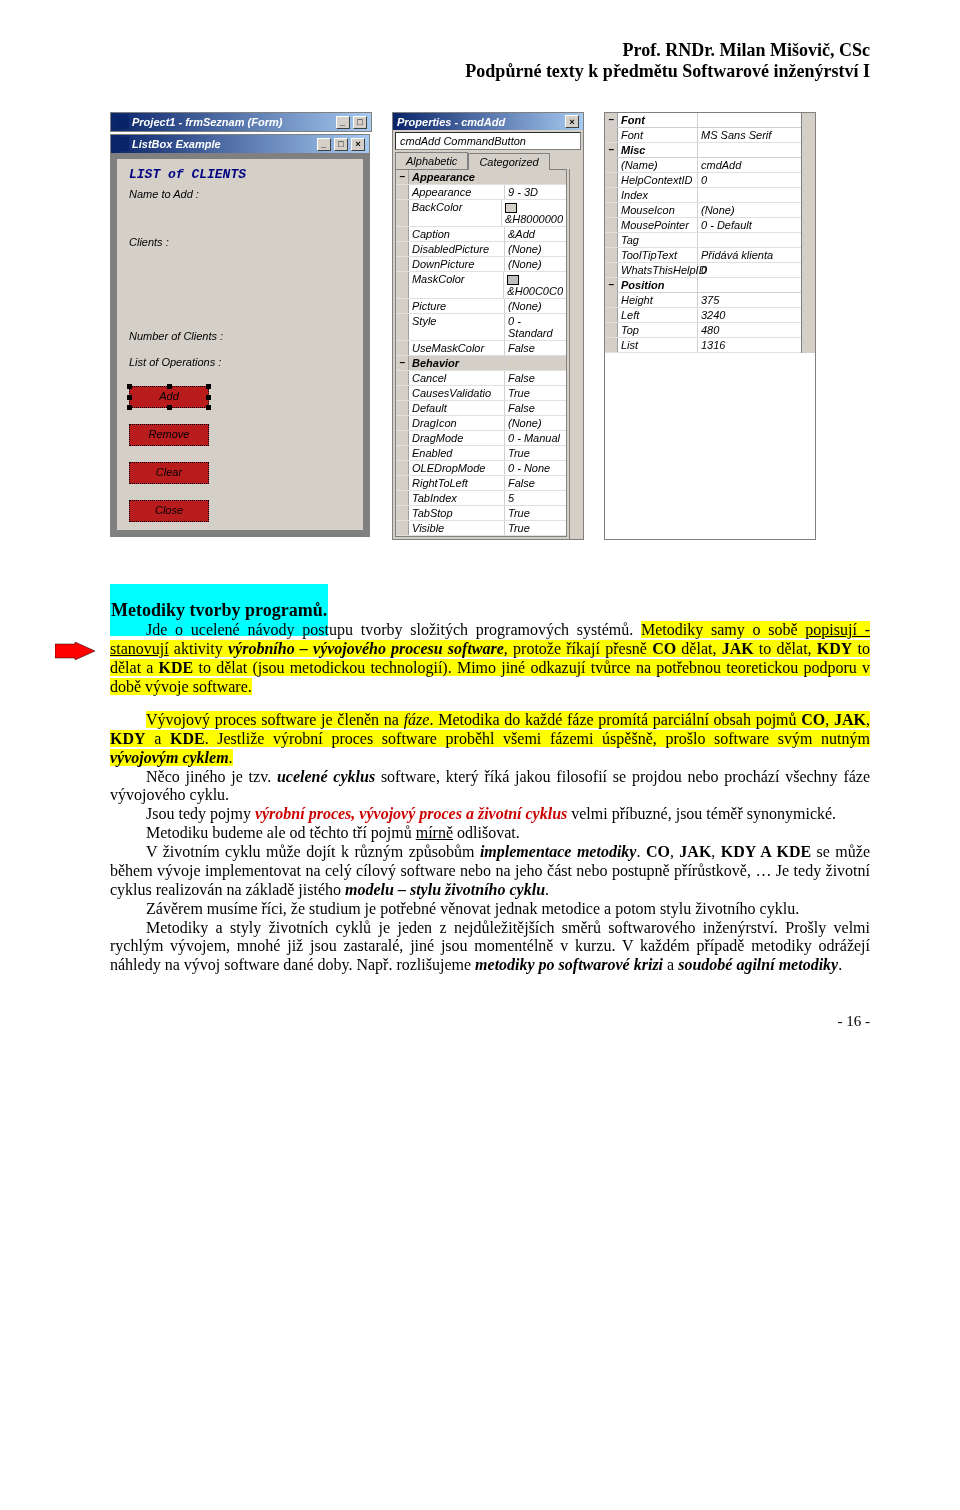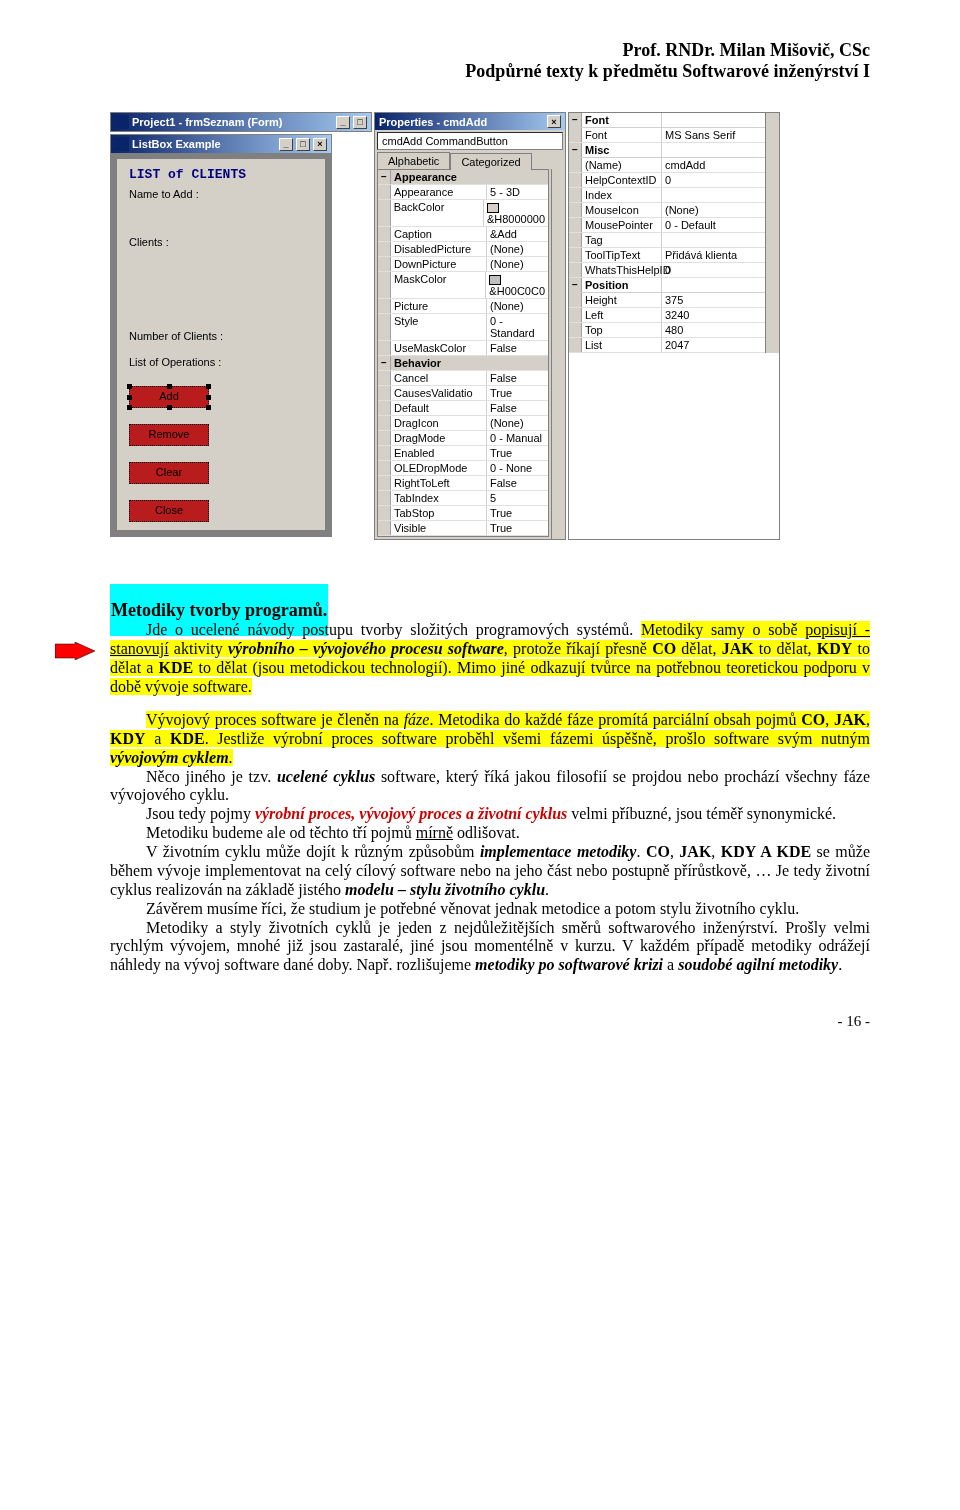--- a/index.html
+++ b/index.html
@@ -6,21 +6,21 @@
 body {
   font-family: "Times New Roman", Times, serif;
   width: 960px;
   background: #fff;
   color: #000;
   font-size: 16px;
 }
 .page { padding: 40px 90px 30px 110px; position: relative; }
 .header { text-align: right; margin-bottom: 30px; }
 .header-line { font-weight: bold; font-size: 18px; }
-.screenshots { display: flex; gap: 2px; margin-bottom: 60px; }
+.screenshots { display: flex; gap: 20px; margin-bottom: 60px; font-style: italic; }
 .win {
   background: #d4d0c8;
   border: 1px solid #808080;
   font-family: Tahoma, Arial, sans-serif;
   font-size: 11px;
 }
 .titlebar {
   background: linear-gradient(to right, #0a246a, #a6caf0);
   color: #fff;
   padding: 2px 4px;
@@ -142,21 +142,21 @@
     <div style="display:flex;flex-direction:column;width:262px;">
       <div class="win form1-win">
         <div class="titlebar">
           <span class="vb-icon"></span>
           <span>Project1 - frmSeznam (Form)</span>
           <span class="spacer"></span>
           <span class="tb-btn">_</span>
           <span class="tb-btn">□</span>
         </div>
       </div>
-      <div class="win listbox-under" style="width:222px;">
+      <div class="win listbox-under" style="width:260px;">
         <div class="titlebar">
           <span class="vb-icon"></span>
           <span>ListBox Example</span>
           <span class="spacer"></span>
           <span class="tb-btn">_</span>
           <span class="tb-btn">□</span>
           <span class="tb-btn">×</span>
         </div>
         <div class="listbox-body">
           <div style="padding:8px 12px;background:#d4d0c8;">
@@ -204,21 +204,21 @@
       </div>
       <div class="propflex">
         <div class="prop-grid">
           <div class="prop-row cat">
               <span class="pm">−</span>
               <span class="pk">Appearance</span>
             </div>
           <div class="prop-row">
               <span class="pm"></span>
               <span class="pk">Appearance</span>
-              <span class="pv">5 - 3D</span>
+              <span class="pv">9 - 3D</span>
             </div>
           <div class="prop-row">
               <span class="pm"></span>
               <span class="pk">BackColor</span>
               <span class="pv"><span class="swatch sw-lg"></span><span>&amp;H8000000</span></span>
             </div>
           <div class="prop-row">
               <span class="pm"></span>
               <span class="pk">Caption</span>
               <span class="pv">&amp;Add</span>
@@ -391,21 +391,21 @@
               <span class="pv">3240</span>
             </div>
         <div class="prop2-row">
               <span class="pm"></span>
               <span class="pk">Top</span>
               <span class="pv">480</span>
             </div>
         <div class="prop2-row">
               <span class="pm"></span>
               <span class="pk">List</span>
-              <span class="pv">2047</span>
+              <span class="pv">1316</span>
             </div>
       </div>
       <div class="scrollbar"></div>
       </div>
     </div>
   </div>
 
   <div class="content">
     <div class="arrow">
       <svg viewBox="0 0 40 18">

